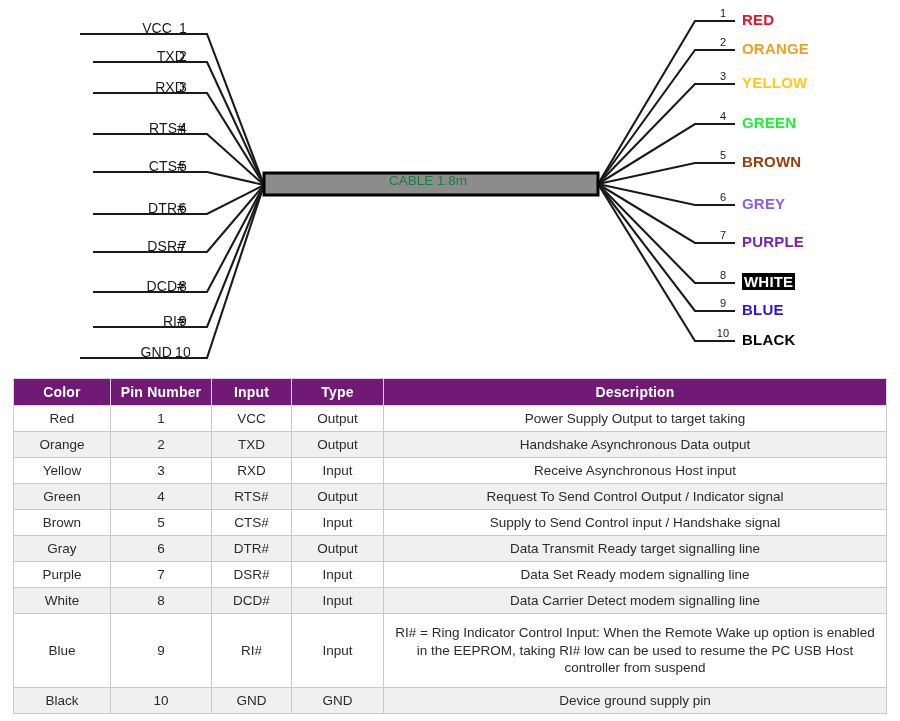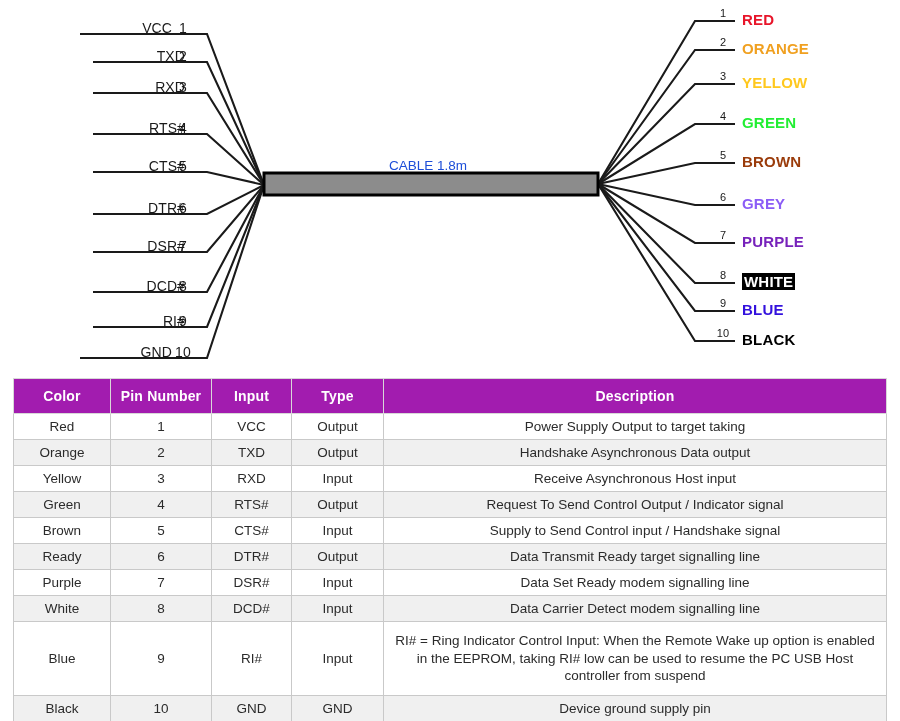--- a/index.html
+++ b/index.html
@@ -23,22 +23,23 @@
     white-space: nowrap;
     letter-spacing: .1px;
   }
   .pin-name { text-align: right; }
   .pin-num { text-align: center; }
   .pin-num-right { font-size: 11px; text-align: center; color: #1a1a1a; }
 
   .cable-text {
     position: absolute;
     font-size: 13.5px;
-    color: #1d4ed8;
+    color: #15803d;
     white-space: nowrap;
+    margin-top: 15px;
   }
 
   .color-label {
     position: absolute;
     font-size: 15px;
     font-weight: bold;
     white-space: nowrap;
     letter-spacing: .2px;
   }
   .color-label.boxed { background: #000; padding: 0 2px; }
@@ -54,25 +55,25 @@
     table-layout: fixed;
   }
   #pin-table th, #pin-table td {
     border: 1px solid #c9c9c9;
     text-align: center;
     vertical-align: middle;
     padding: 3px 4px;
     line-height: 1.33;
   }
   #pin-table thead th {
-    background: #a21caf;
+    background: #701a75;
     color: #ffffff;
     font-weight: bold;
     font-size: 14px;
-    height: 35px;
+    height: 27px;
     border-color: #d8d8d8;
     letter-spacing: .2px;
   }
   #pin-table tbody tr { height: 26px; }
   #pin-table tbody tr:nth-child(even) td { background: #f0f0f0; }
   #pin-table tbody tr:nth-child(odd)  td { background: #ffffff; }
   #pin-table tbody tr.tall { height: 74px; }
   #pin-table td.desc { padding-left: 8px; padding-right: 8px; }
 
   .col-color { width: 97px; }
@@ -209,21 +210,21 @@
           <td class="desc">Request To Send Control Output / Indicator signal</td>
         </tr>
         <tr>
           <td>Brown</td>
           <td>5</td>
           <td>CTS#</td>
           <td>Input</td>
           <td class="desc">Supply to Send Control input / Handshake signal</td>
         </tr>
         <tr>
-          <td>Ready</td>
+          <td>Gray</td>
           <td>6</td>
           <td>DTR#</td>
           <td>Output</td>
           <td class="desc">Data Transmit Ready target signalling line</td>
         </tr>
         <tr>
           <td>Purple</td>
           <td>7</td>
           <td>DSR#</td>
           <td>Input</td>

